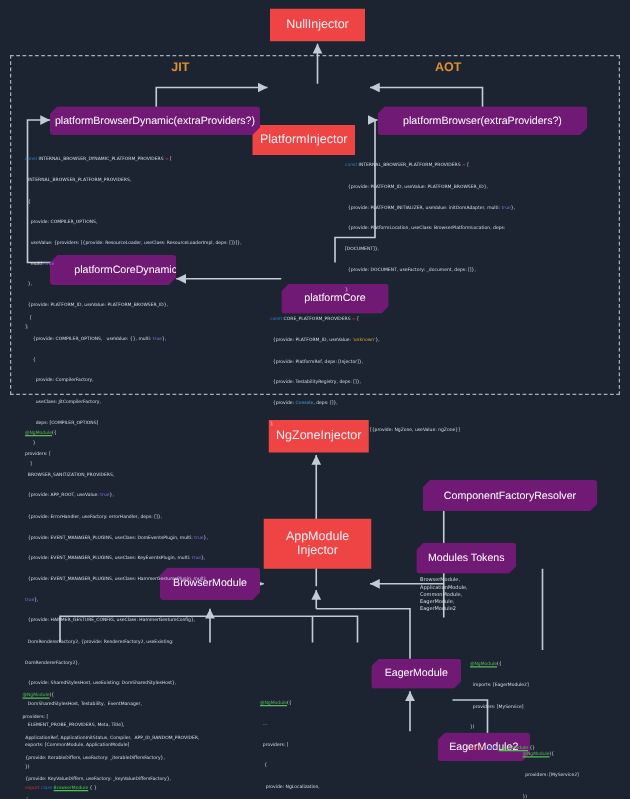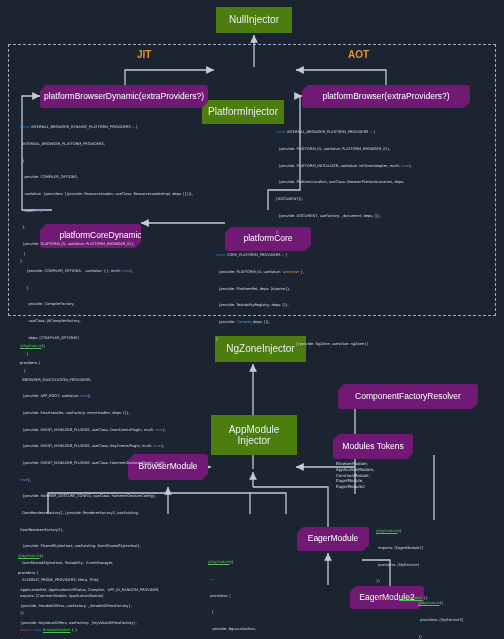--- a/index.html
+++ b/index.html
@@ -17,21 +17,21 @@
 
   
   .node {
     position: absolute;
     display: flex; align-items: center; justify-content: center;
     text-align: center;
     box-sizing: border-box;
     line-height: 1.15;
   }
   .node-gray {
-    background: #4d7c0f;
+    background: #ef4444;
     color: #e8eef4;
     font-size: 10px;
   }
   .node-blue {
     background: #701a75;
     color: #ffffff;
     font-size: 8.5px;
     border-radius: 3px;
     
     clip-path: polygon(6px 0, 100% 0, 100% calc(100% - 6px), calc(100% - 6px) 100%, 0 100%, 0 6px);
@@ -134,25 +134,25 @@
 
   <div class="node node-gray" style="left:202px; top:56px; width:82px; height:24px;margin-top:44px;">PlatformInjector</div>
 
   <div class="edge-label" style="left:137px; top:49px;">JIT</div>
   <div class="edge-label" style="left:348px; top:49px;">AOT</div>
 
   <div class="node node-blue" style="left:40px; top:85px; width:168px; height:23px;">platformBrowserDynamic(extraProviders?)</div>
 
   <div class="node node-blue" style="left:302px; top:85px; width:168px; height:23px;">platformBrowser(extraProviders?)</div>
 
-  <div class="node node-blue" style="left:40px; top:224px; width:101px; height:24px;padding-left:20px;">platformCoreDynamic</div>
+  <div class="node node-blue" style="left:40px; top:204px; width:101px; height:24px;padding-left:20px;">platformCoreDynamic</div>
 
   <div class="node node-blue" style="left:225px; top:211px; width:86px; height:24px;margin-top:16px;">platformCore</div>
 
-  <div class="node node-gray" style="left:215px; top:336px; width:91px; height:26px;">NgZoneInjector</div>
+  <div class="node node-gray" style="left:215px; top:336px; width:80px; height:26px;">NgZoneInjector</div>
 
   <div class="node node-blue" style="left:338px; top:384px; width:140px; height:25px;">ComponentFactoryResolver</div>
 
   <div class="node node-gray" style="left:211px; top:415px; width:86px; height:40px; flex-direction:column;">
     <span>AppModule</span>
     <span>Injector</span>
   </div>
 
   <div class="node node-blue" style="left:333px; top:434px; width:80px; height:25px;">Modules Tokens</div>
 

